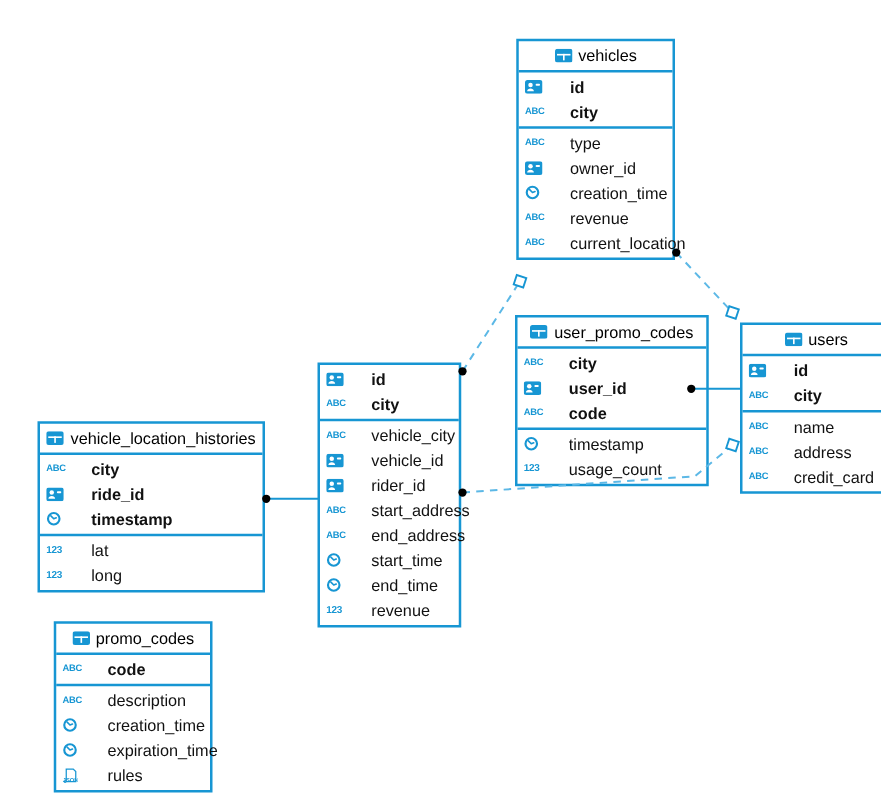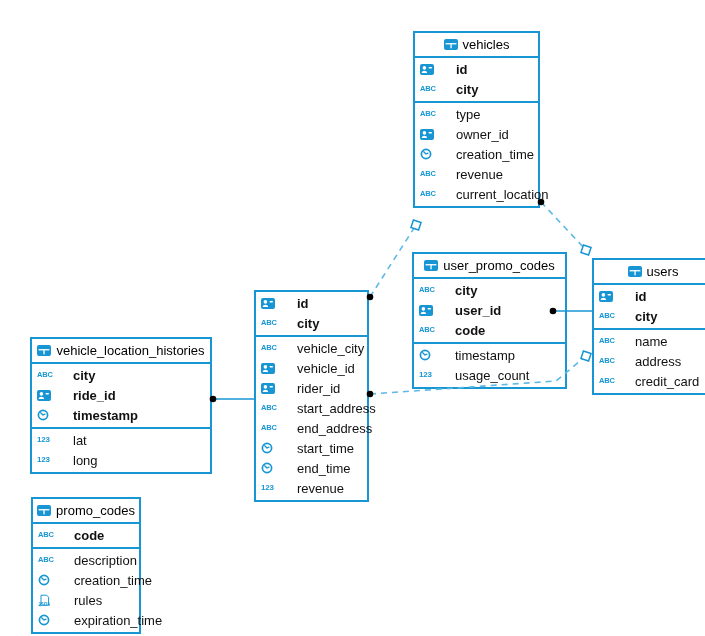--- a/index.html
+++ b/index.html
@@ -315,21 +315,21 @@
           <span class="ic ic-123">123</span>
           <span class="lbl">lat</span>
         </div>
       <div class="row">
           <span class="ic ic-123">123</span>
           <span class="lbl">long</span>
         </div>
     </div>
   </div>
 
-  <div class="table" style="left:31px;top:497px;width:110px">
+  <div class="table" style="left:43px;top:497px;width:127px">
     <div class="thead">
       <span class="ic" style="width:14px">
           <svg width="14" height="11" viewBox="0 0 14 11">
             <use href="#g-table"></use>
           </svg>
         </span>
       <span class="tname">promo_codes</span>
     </div>
     <div class="sec keys">
       <div class="row key">
@@ -342,36 +342,36 @@
           <span class="ic ic-abc">ABC</span>
           <span class="lbl">description</span>
         </div>
       <div class="row">
           <span class="ic">
             <svg width="12" height="12" viewBox="0 0 12 12">
               <use href="#g-clock"></use>
             </svg>
           </span>
           <span class="lbl">creation_time</span>
+        </div>
+      <div class="row">
+          <span class="ic">
+            <svg width="12" height="12" viewBox="0 0 12 12">
+              <use href="#g-clock"></use>
+            </svg>
+          </span>
+          <span class="lbl">expiration_time</span>
         </div>
       <div class="row">
           <span class="ic">
             <svg width="12" height="13" viewBox="0 0 12 13">
               <use href="#g-json"></use>
             </svg>
           </span>
           <span class="lbl">rules</span>
-        </div>
-      <div class="row">
-          <span class="ic">
-            <svg width="12" height="12" viewBox="0 0 12 12">
-              <use href="#g-clock"></use>
-            </svg>
-          </span>
-          <span class="lbl">expiration_time</span>
         </div>
     </div>
   </div>
 
   <svg class="wires" width="705" height="636">
       <polyline points="370,297 416,225" fill="none" stroke="#5cb8e6" stroke-width="1.6" stroke-dasharray="6 5"></polyline>
       <rect x="412" y="221" width="8" height="8" fill="#fff" stroke="#1796d3" stroke-width="1.5" transform="rotate(18 416 225)"></rect>
       <circle cx="370" cy="297" r="3.3" fill="#000000"></circle>
       <polyline points="541,202 586,250" fill="none" stroke="#5cb8e6" stroke-width="1.6" stroke-dasharray="6 5"></polyline>
       <rect x="582" y="246" width="8" height="8" fill="#fff" stroke="#1796d3" stroke-width="1.5" transform="rotate(18 586 250)"></rect>

